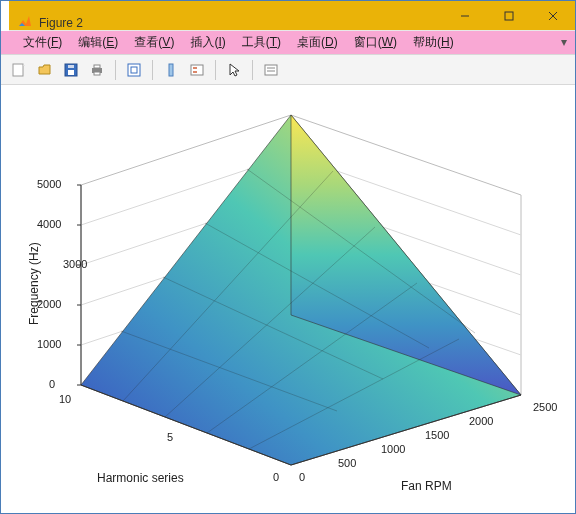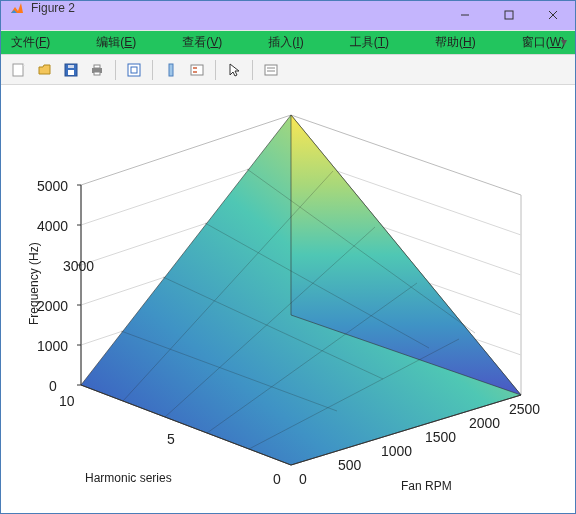--- a/index.html
+++ b/index.html
@@ -2,43 +2,43 @@
 <html><head>
 <meta charset="utf-8">
 <style>
   * { box-sizing: border-box; margin: 0; padding: 0; }
   body { font-family: "Microsoft YaHei", Tahoma, sans-serif; font-size: 12px; background: #f0f0f0; overflow:hidden; }
   .window {
     width: 576px; height: 514px; background: #fff; border: 1px solid #4a7db8;
     display: flex; flex-direction: column; position: relative;
   }
   .titlebar {
-    height: 30px; background: #c4b5fd; display: flex; align-items: flex-start;
-    padding: 0 0 0 8px; border-bottom: 1px solid #e8e8e8;
+    height: 30px; background: #eab308; display: flex; align-items: flex-end;
+    padding: 0 0 0 8px; border-bottom: 1px solid #e8e8e8; margin-left: 8px;
   }
   .titlebar .icon-app { width:16px; height:16px; margin-right:6px; }
   .titlebar .icon-app svg { display:block; }
   .titlebar .title { flex:1; color:#333; font-size:12px; }
   .win-btn { width:44px; height:28px; display:flex; align-items:center; justify-content:center; color:#555; }
   .menubar {
-    height: 24px; background: #22c55e; display:flex; align-items:center;
-    padding: 0 2px; border-bottom:1px solid #d8d8d8; position:relative;justify-content:space-between;
+    height: 24px; background: #f9a8d4; display:flex; align-items:center;
+    padding: 0 14px; border-bottom:1px solid #d8d8d8; position:relative;
   }
   .menubar .menu-item { padding: 2px 8px; color:#222; cursor:default; }
   .menubar .menu-item u { text-decoration: underline; }
   .menubar .menu-chevron { position:absolute; right:8px; top:4px; color:#555; }
   .toolbar {
     height: 30px; background:#f4f4f4; display:flex; align-items:center;
     padding:0 6px; gap:2px; border-bottom:1px solid #d8d8d8;
   }
   .tool-btn { width:24px; height:24px; display:flex; align-items:center; justify-content:center; border:1px solid transparent; }
   .tool-sep { width:1px; height:20px; background:#c8c8c8; margin:0 4px; }
   .figure-area { flex:1; background:#fff; position:relative; overflow:hidden; }
   .axis-label { position:absolute; font-size:12px; color:#222; }
-  .tick-label { position:absolute; font-size:14px; color:#222; }
+  .tick-label { position:absolute; font-size:11px; color:#222; }
   .zlabel { transform: rotate(-90deg); transform-origin: left top; }
   svg.plot { position:absolute; left:0; top:0; }
 </style>
 </head>
 <body>
 
 <div class="window">
 
   <div class="titlebar">
     <span class="icon-app">
@@ -64,22 +64,23 @@
         </svg>
     </div>
   </div>
 
   <div class="menubar">
     <span class="menu-item"><span>文件</span>(<u>F</u>)</span>
     <span class="menu-item"><span>编辑</span>(<u>E</u>)</span>
     <span class="menu-item"><span>查看</span>(<u>V</u>)</span>
     <span class="menu-item"><span>插入</span>(<u>I</u>)</span>
     <span class="menu-item"><span>工具</span>(<u>T</u>)</span>
+    <span class="menu-item"><span>桌面</span>(<u>D</u>)</span>
+    <span class="menu-item"><span>窗口</span>(<u>W</u>)</span>
     <span class="menu-item"><span>帮助</span>(<u>H</u>)</span>
-    <span class="menu-item"><span>窗口</span>(<u>W</u>)</span>
     <span class="menu-chevron">▾</span>
   </div>
 
   <div class="toolbar">
     <div class="tool-btn">
       <svg width="16" height="16">
           <rect x="2" y="2" width="10" height="12" fill="#fff" stroke="#9a9a9a"></rect>
           <path d="M12 2 L14 4 L12 4 Z" fill="#d8d8d8"></path>
         </svg>
     </div>
@@ -228,20 +229,20 @@
 
     <span class="tick-label" style="left:58px; top:308px;">10</span>
     <span class="tick-label" style="left:166px; top:346px;">5</span>
     <span class="tick-label" style="left:272px; top:386px;">0</span>
 
     <span class="tick-label" style="left:298px; top:386px;">0</span>
     <span class="tick-label" style="left:337px; top:372px;">500</span>
     <span class="tick-label" style="left:380px; top:358px;">1000</span>
     <span class="tick-label" style="left:424px; top:344px;">1500</span>
     <span class="tick-label" style="left:468px; top:330px;">2000</span>
-    <span class="tick-label" style="left:508px; top:316px;">2500</span>
+    <span class="tick-label" style="left:532px; top:316px;">2500</span>
 
     <span class="axis-label zlabel" style="left:26px; top:240px;">Frequency (Hz)</span>
-    <span class="axis-label" style="left:84px; top:386px;">Harmonic series</span>
+    <span class="axis-label" style="left:96px; top:386px;">Harmonic series</span>
     <span class="axis-label" style="left:400px; top:394px;">Fan RPM</span>
   </div>
 
 </div>
 
 </body></html>

